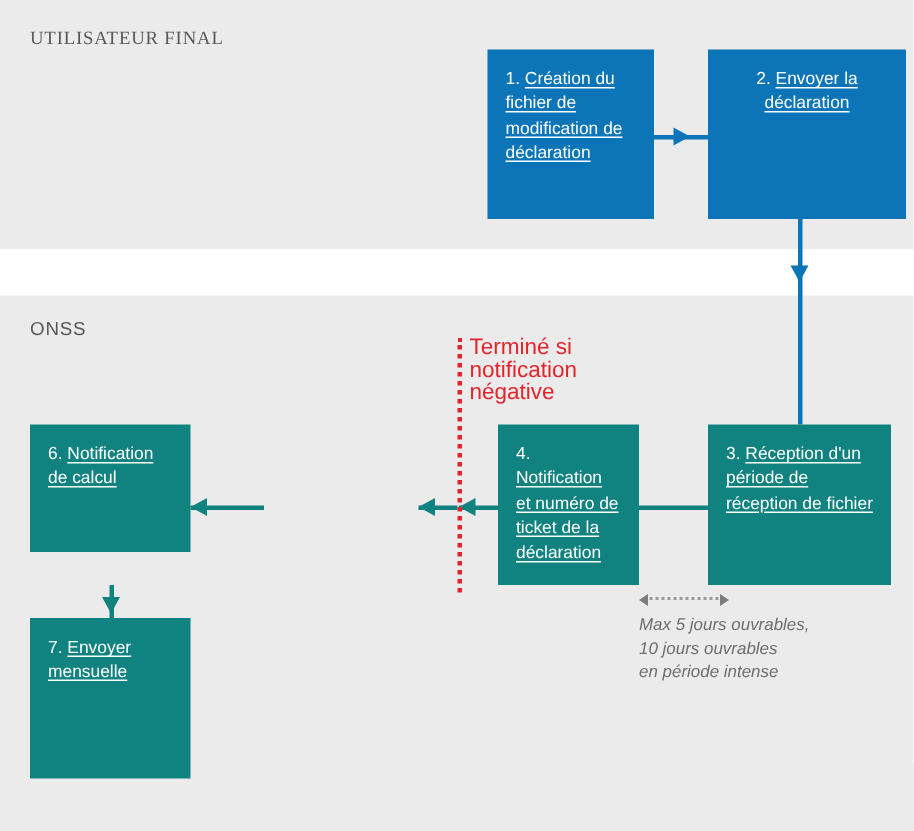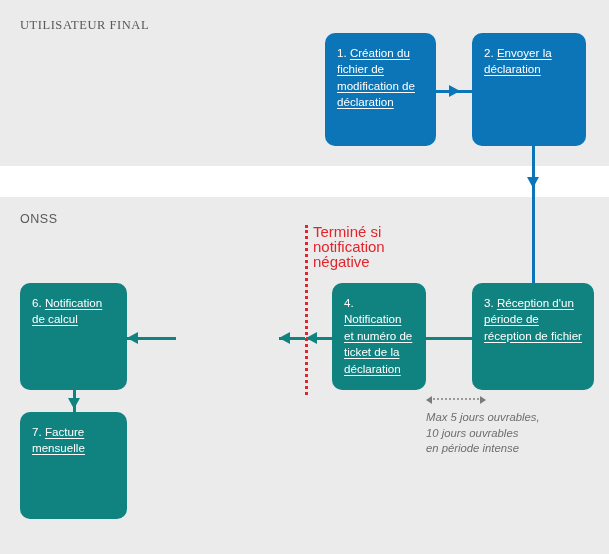--- a/index.html
+++ b/index.html
@@ -37,21 +37,20 @@
   #lane-title-user { left: 20px; top: 18px; font-family: Liberation Serif, serif; }
   #lane-title-onss { left: 20px; top: 212px; }
 
   .node {
     position: absolute;
     box-sizing: border-box;
     padding: 12px 12px 10px 12px;
     color: #ffffff;
     font-size: 11.6px;
     line-height: 16.4px;
-    border-radius: 10px;
   }
   .node .lbl { text-decoration: underline; text-underline-offset: 2px; }
   .node .num { text-decoration: none; }
   .blue { background: #0b75b8; }
   .teal { background: #10827f; }
 
   
   .hline, .vline {
     position: absolute;
   }
@@ -129,44 +128,44 @@
   <div class="dotted-v" style="left:305px; top:225px; height:170px;"></div>
   <div class="note-red" style="left:313px; top:224px; width:86px;">Terminé si
 notification
 négative</div>
 
   <div class="node blue" id="node-1" style="left:325px; top:33px; width:111px; height:113px;">
     <span class="num">1. </span>
     <span class="lbl">Création du fichier de modification de déclaration</span>
   </div>
 
-  <div class="node blue" id="node-2" style="left:472px; top:33px; width:114px; height:113px;">
+  <div class="node blue" id="node-2" style="left:472px; top:33px; width:132px; height:113px;text-align:center;">
     <span class="num">2. </span>
     <span class="lbl">Envoyer la déclaration</span>
   </div>
 
   <div class="node teal" id="node-3" style="left:472px; top:283px; width:122px; height:107px;">
     <span class="num">3. </span>
     <span class="lbl">Réception d'un période de réception de fichier</span>
   </div>
 
   <div class="node teal" id="node-4" style="left:332px; top:283px; width:94px; height:107px;">
     <span class="num">4. </span>
     <span class="lbl">Notification et numéro de ticket de la déclaration</span>
   </div>
 
 
-  <div class="node teal" id="node-6" style="left:20px; top:283px; width:107px; height:107px;">
+  <div class="node teal" id="node-6" style="left:20px; top:283px; width:107px; height:85px;">
     <span class="num">6. </span>
     <span class="lbl">Notification de calcul</span>
   </div>
 
   <div class="node teal" id="node-7" style="left:20px; top:412px; width:107px; height:107px;">
     <span class="num">7. </span>
-    <span class="lbl">Facture mensuelle</span>
+    <span class="lbl">Envoyer mensuelle</span>
   </div>
 
   <div class="measure" style="left:426px; top:394px; width:60px; height:12px;">
     <span class="ah" style="left:0px; border-right:6px solid #7b7b7b;"></span>
     <span class="dots" style="left:7px; width:46px;"></span>
     <span class="ah" style="left:54px; border-left:6px solid #7b7b7b;"></span>
   </div>
   <div class="note-gray" style="left:426px; top:410px; width:175px;font-style:italic;">Max 5 jours ouvrables,
 10 jours ouvrables
 en période intense</div>

